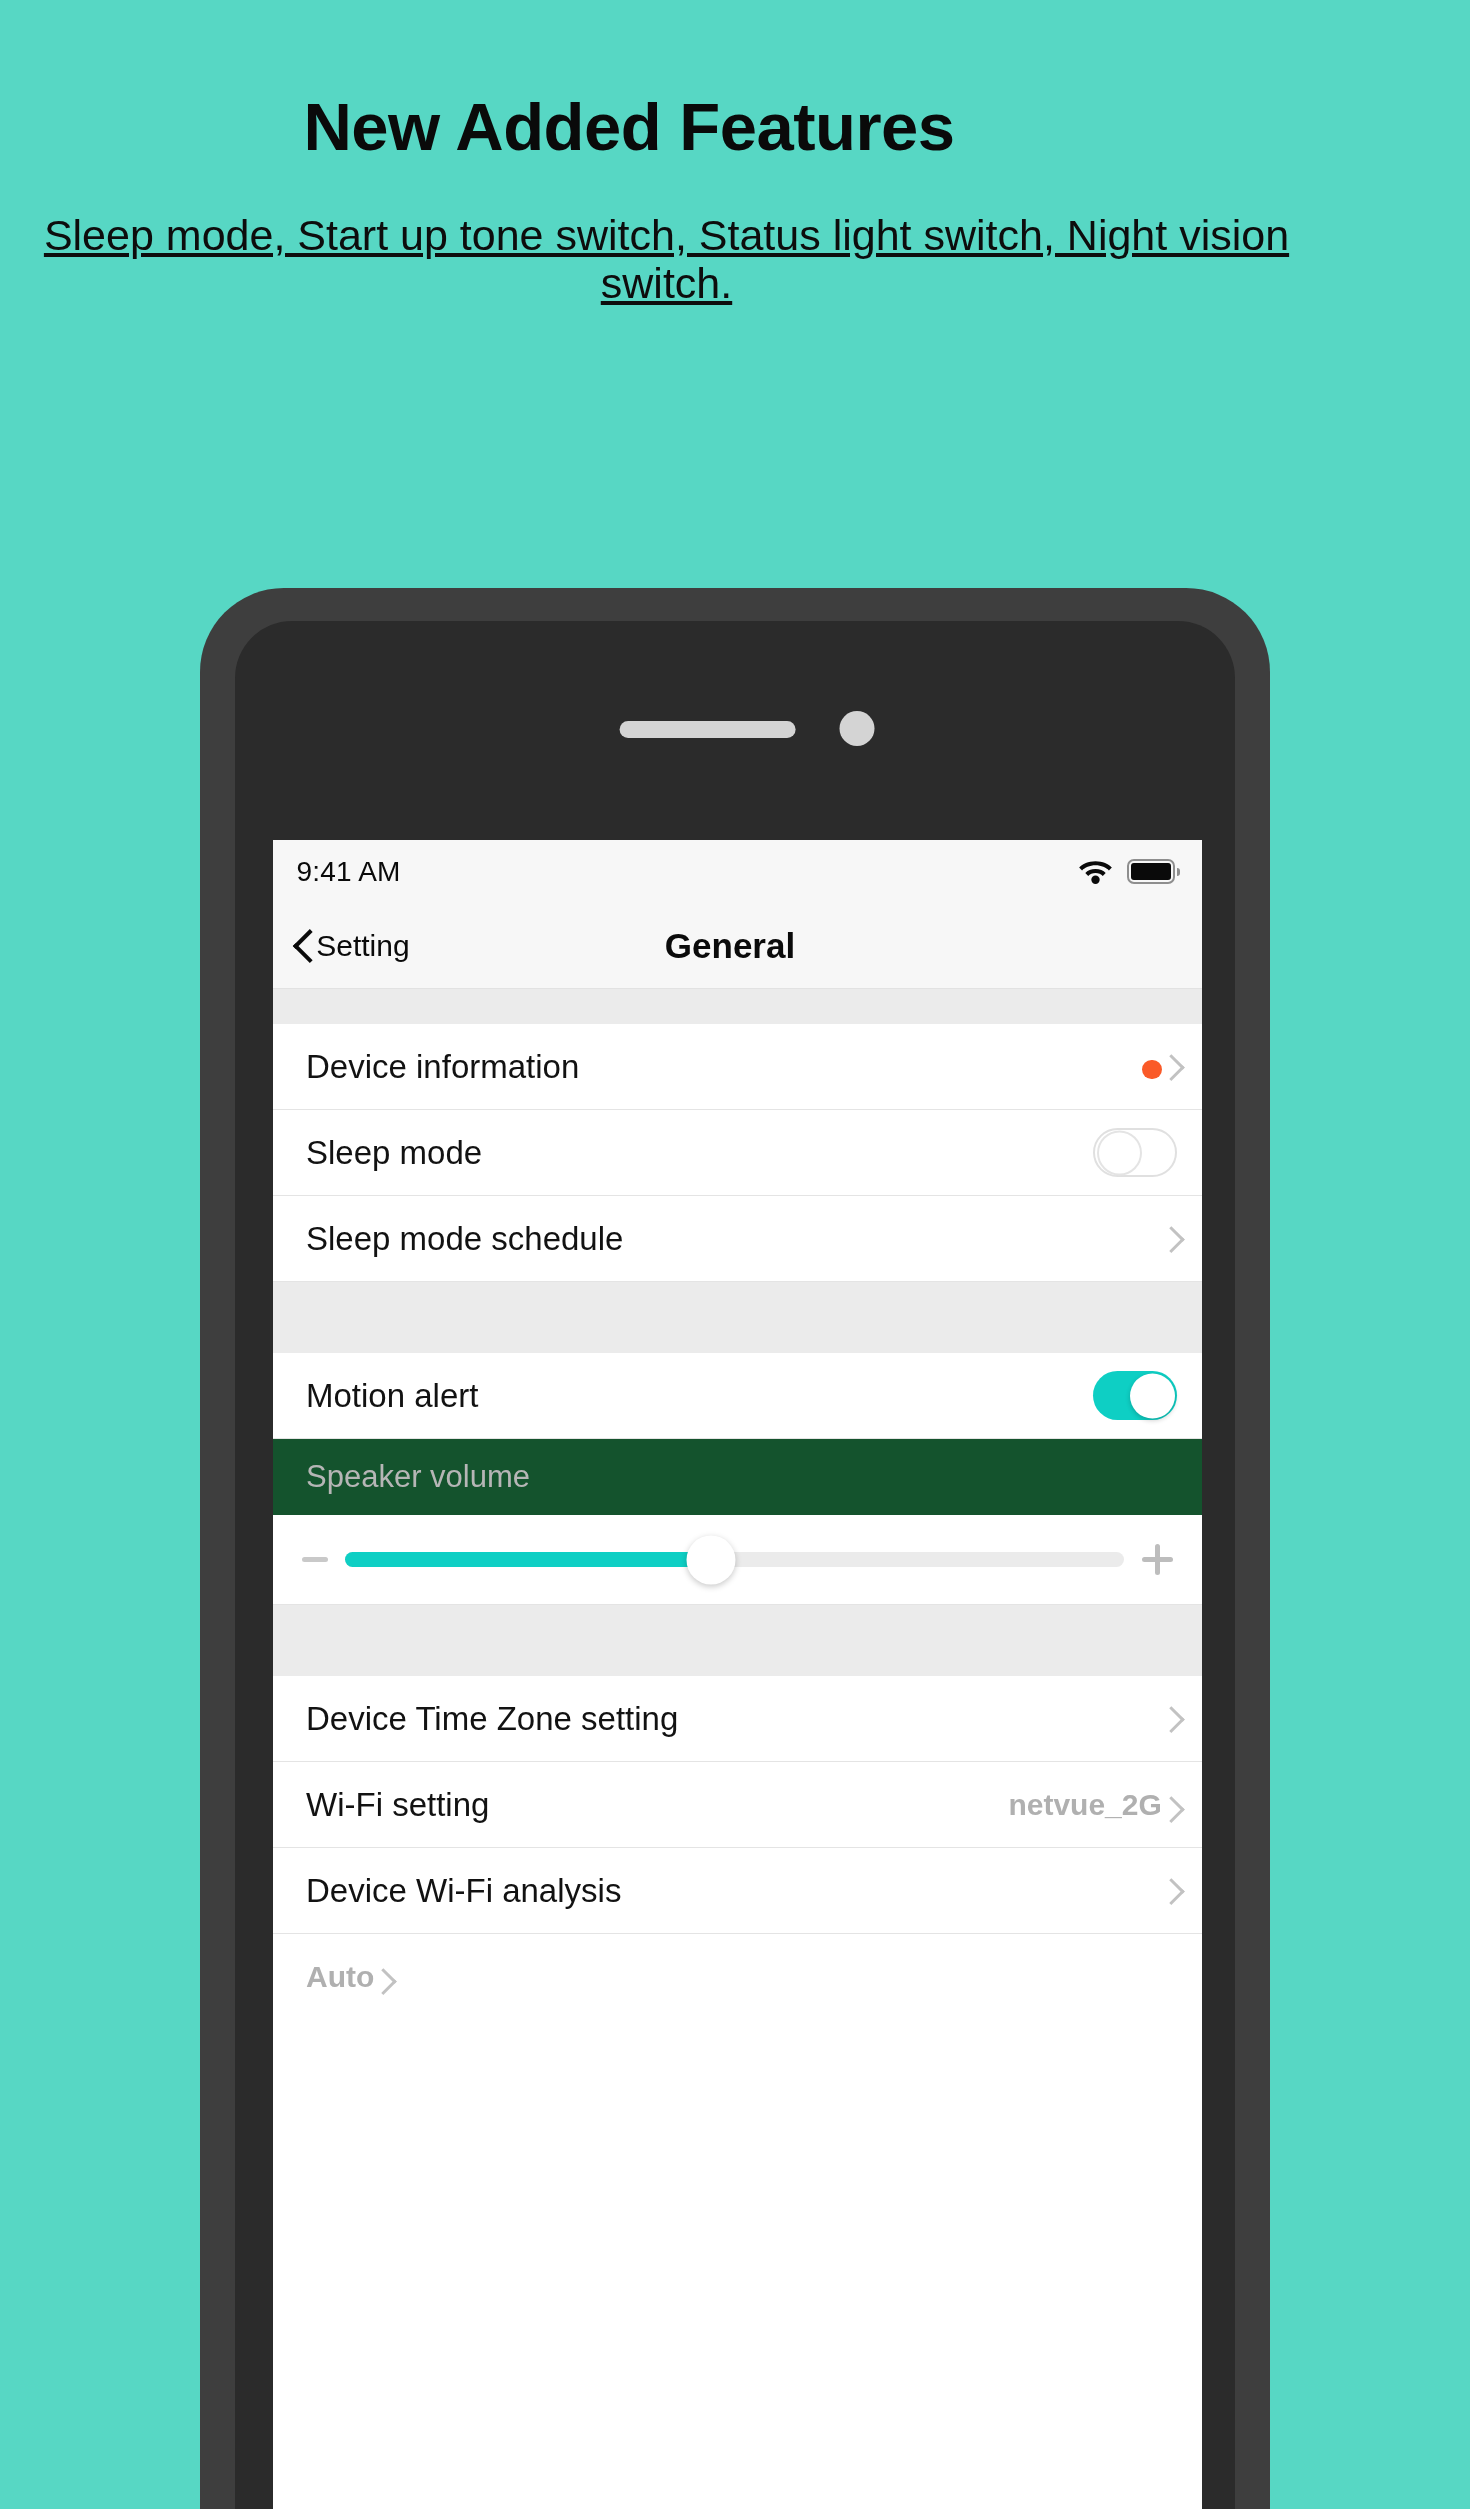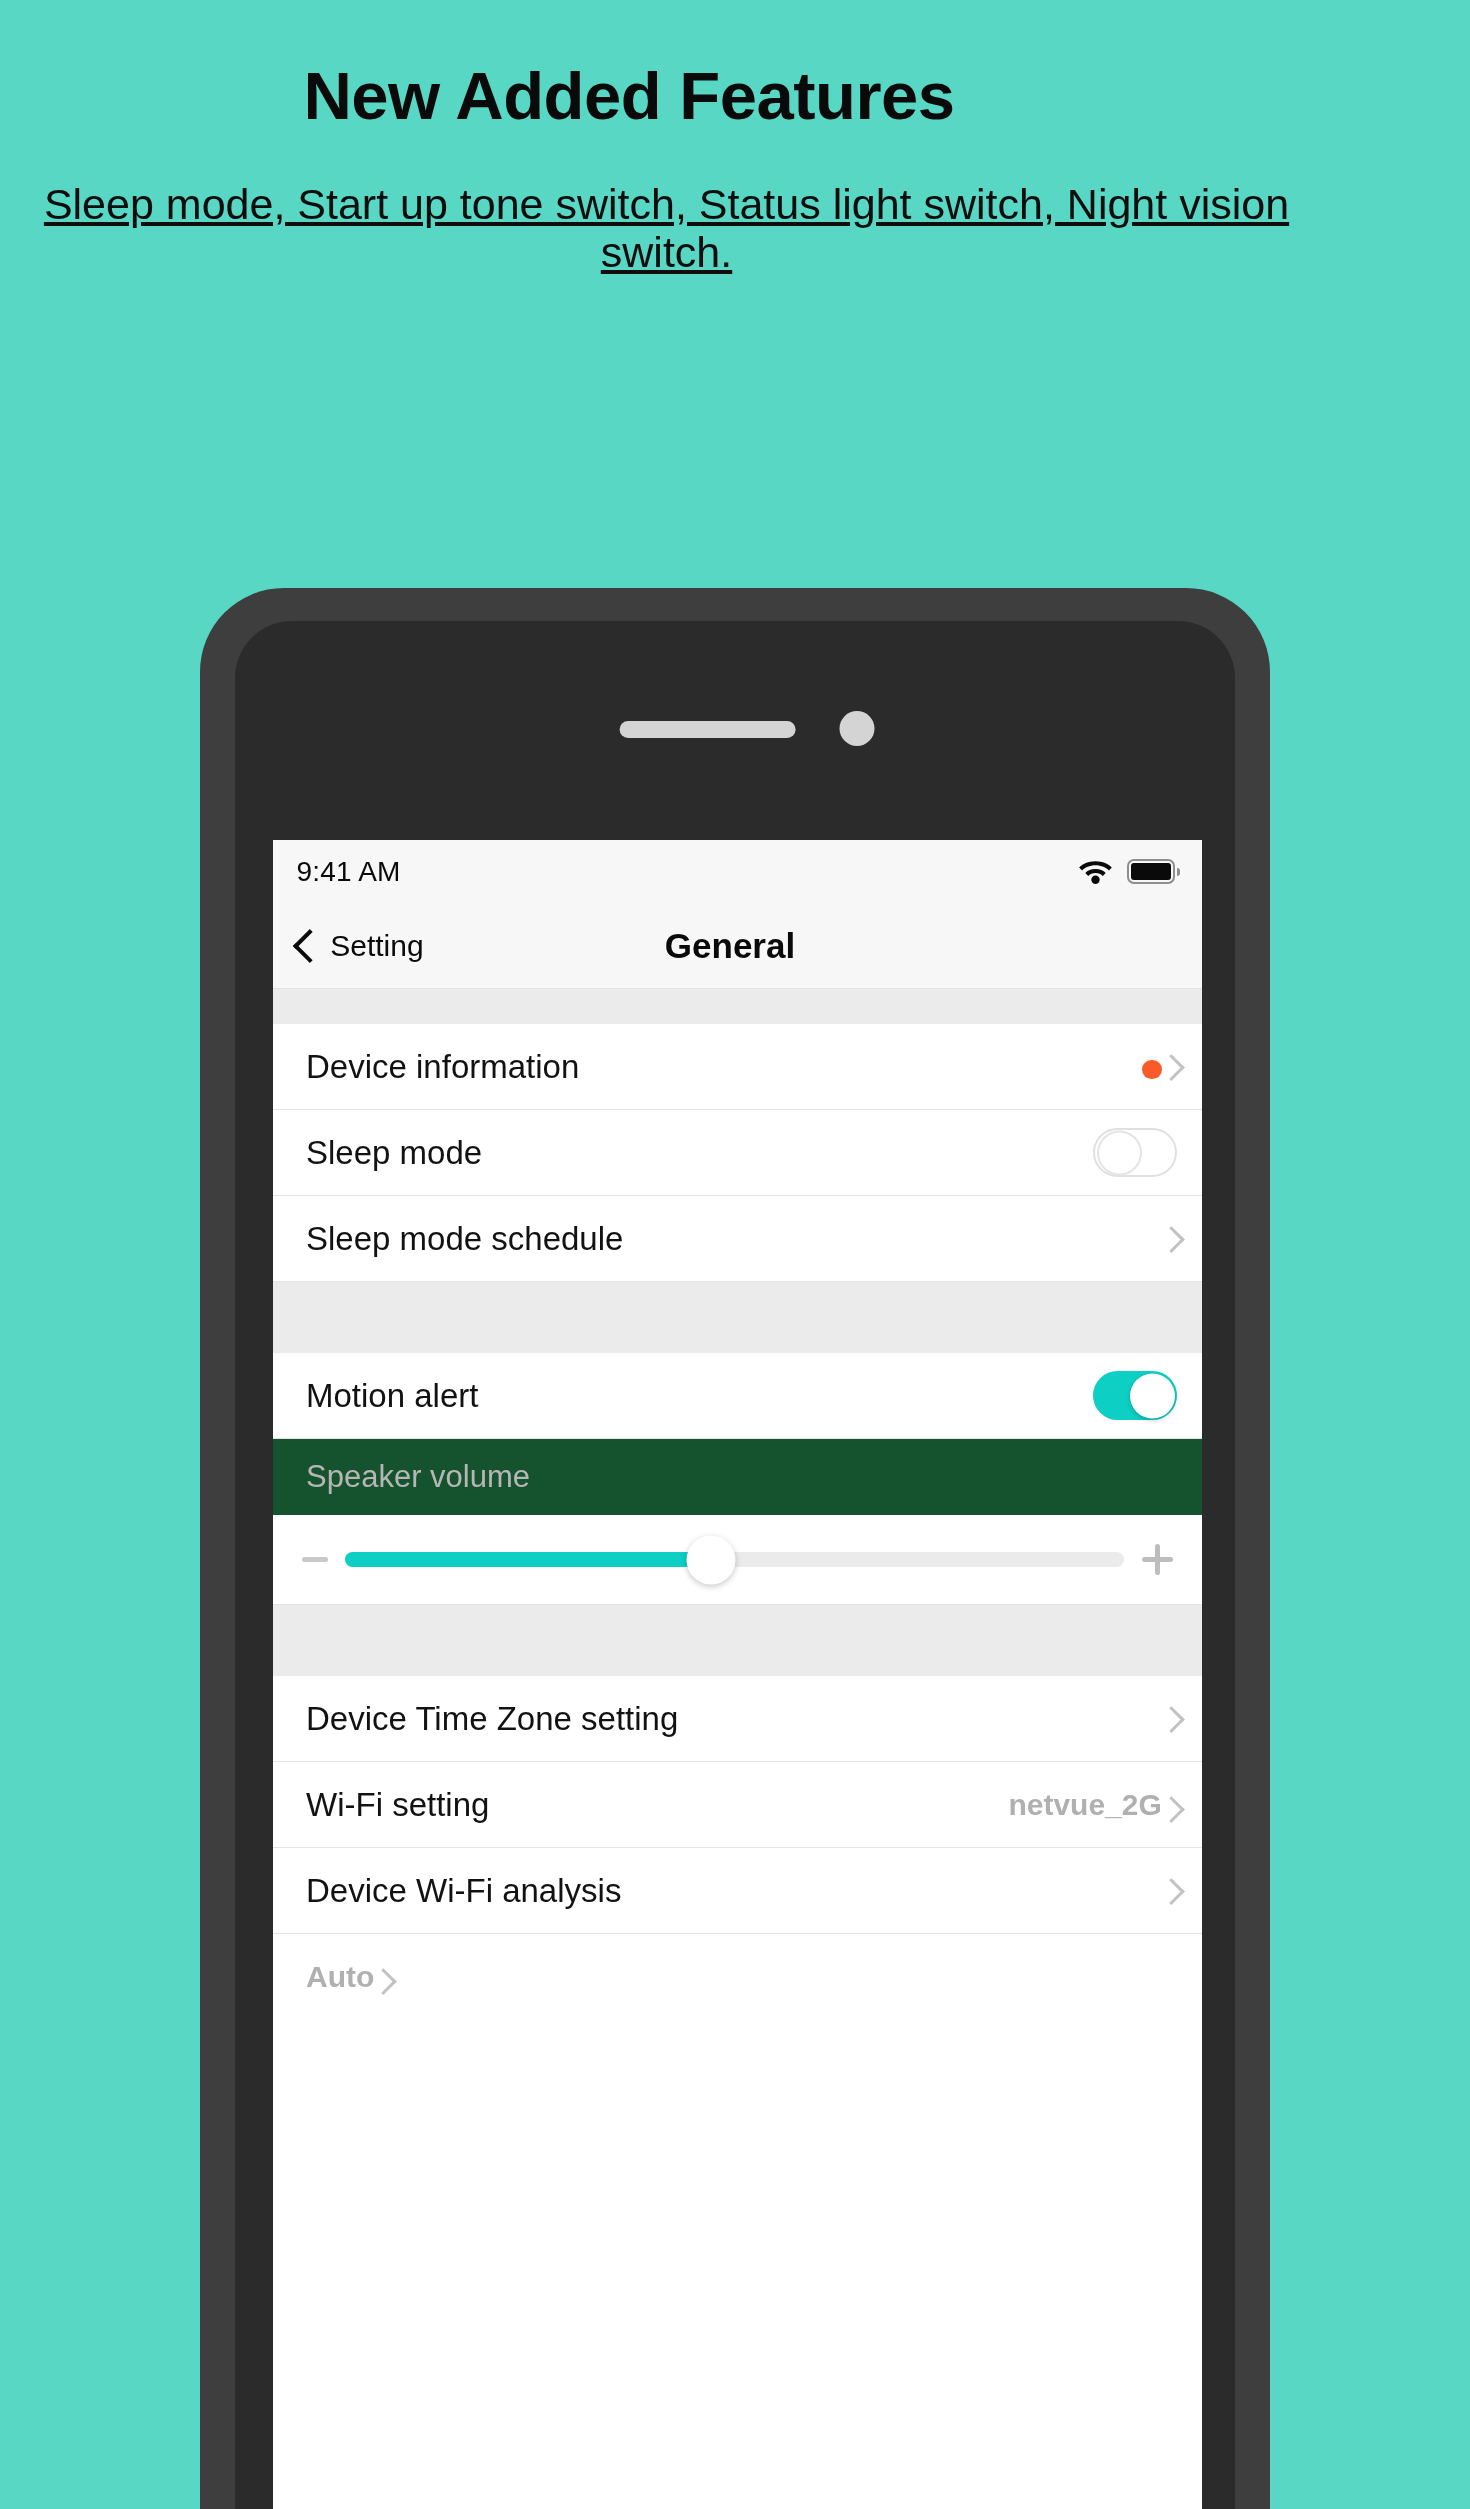--- a/index.html
+++ b/index.html
@@ -13,21 +13,21 @@
 
   body {
     background: #57d7c4;
     font-family: "Liberation Sans", sans-serif;
     position: relative;
   }
 
   
   .promo {
     width: 1258px;
-    padding-top: 62px;
+    padding-top: 93px;
     text-align: center;
   }
 
   .promo-title {
     font-size: 67px;
     font-weight: 700;
     color: #0a0a0a;
     letter-spacing: -0.5px;
     line-height: 1.0;
   }
@@ -153,21 +153,21 @@
     height: 86px;
     background: #f7f7f7;
     display: flex;
     align-items: center;
     border-bottom: 1px solid #e2e2e2;
   }
 
   .nav-back {
     display: flex;
     align-items: center;
-    gap: 16px;
+    gap: 2px;
     padding-left: 21.6px;
     z-index: 2;
   }
 
   .nav-back-chev {
     width: 19.6px;
     height: 33px;
     position: relative;
   }
   .nav-back-chev::before {

